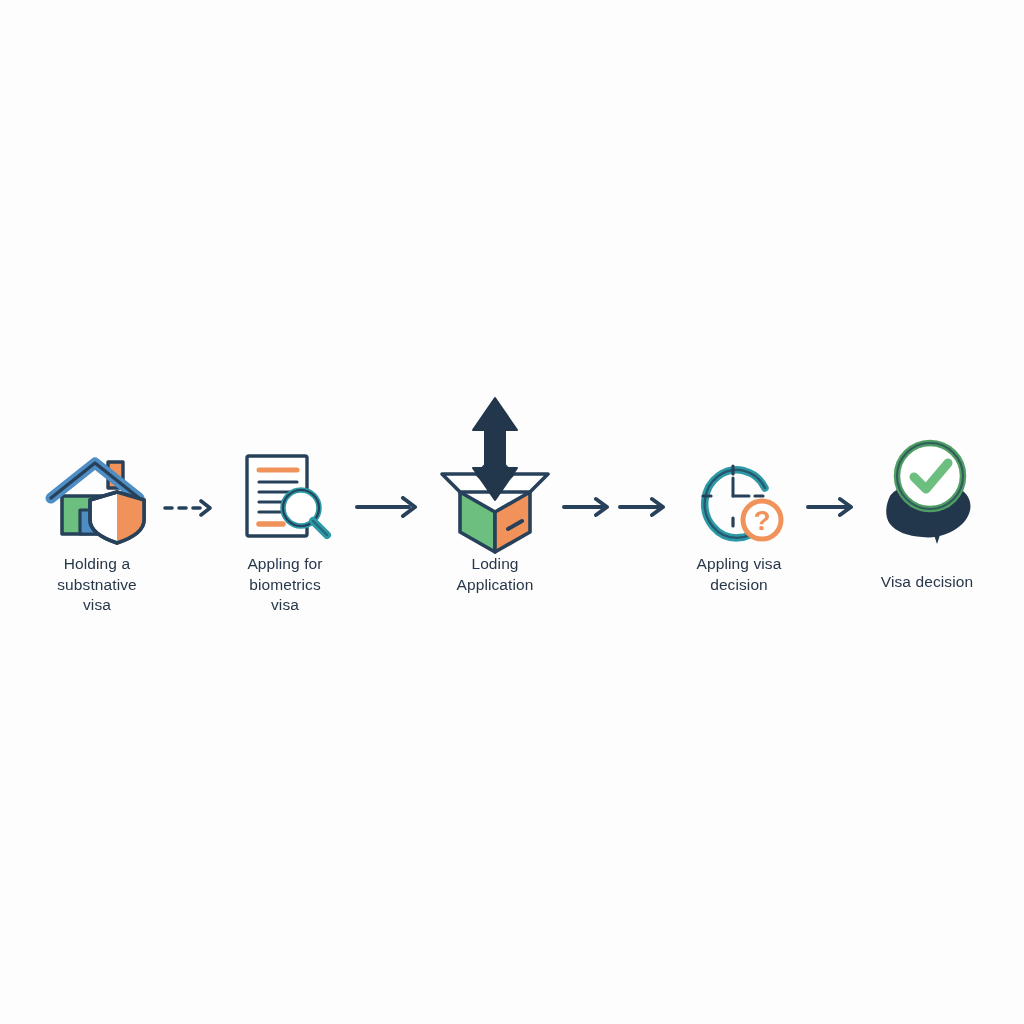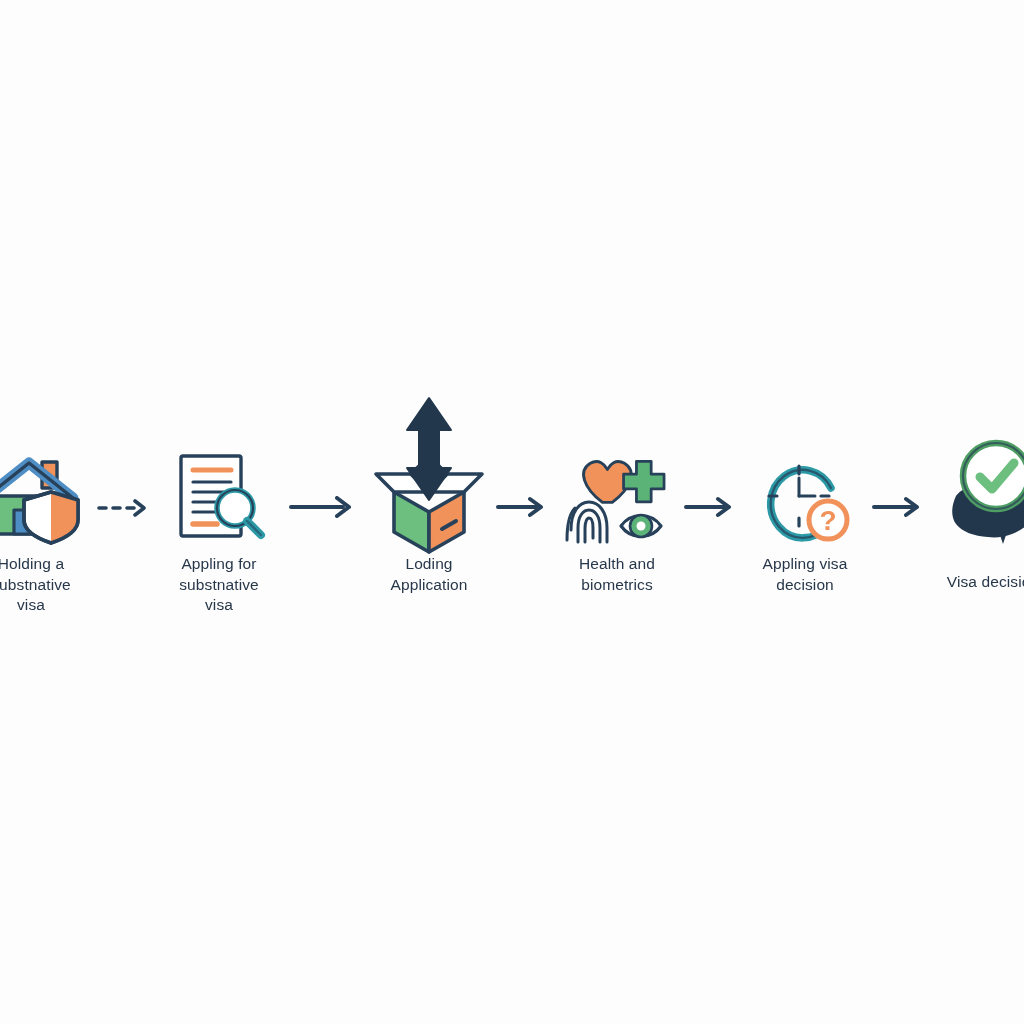--- a/index.html
+++ b/index.html
@@ -136,21 +136,21 @@
 
           <line x1="24" y1="74" x2="48" y2="74" stroke="#f0925a" stroke-width="5.5" stroke-linecap="round"></line>
 
           <circle cx="66" cy="58" r="18" fill="#ffffff" stroke="#2b9aa6" stroke-width="5.5"></circle>
           <circle cx="66" cy="58" r="18" fill="none" stroke="#27415a" stroke-width="2.2"></circle>
           <line x1="78" y1="71" x2="92" y2="85" stroke="#2b9aa6" stroke-width="8" stroke-linecap="round"></line>
           <line x1="78" y1="71" x2="92" y2="85" stroke="#27415a" stroke-width="2.4" stroke-linecap="round" opacity="0.55"></line>
         </svg>
       </div>
       <div class="step-label">Appling for
-substnative
+biometrics
 visa</div>
     </div>
 
     <div class="connector wide">
       <svg width="70" height="22" viewBox="0 0 70 22" aria-hidden="true">
         <line x1="2" y1="11" x2="54" y2="11" stroke="#27415a" stroke-width="4" stroke-linecap="round"></line>
         <polyline points="48,2 60,11 48,20" fill="none" stroke="#27415a" stroke-width="4" stroke-linecap="round" stroke-linejoin="round"></polyline>
       </svg>
     </div>
 
@@ -176,43 +176,20 @@
 Application</div>
     </div>
 
     <div class="connector narrow">
       <svg width="54" height="22" viewBox="0 0 54 22" aria-hidden="true">
         <line x1="2" y1="11" x2="40" y2="11" stroke="#27415a" stroke-width="4" stroke-linecap="round"></line>
         <polyline points="34,3 45,11 34,19" fill="none" stroke="#27415a" stroke-width="4" stroke-linecap="round" stroke-linejoin="round"></polyline>
       </svg>
     </div>
 
-    <div class="step s4">
-      <div class="step-icon">
-        <svg width="104" height="92" viewBox="0 0 104 92" aria-hidden="true">
-
-          <path d="M34 38 C18 26 14 12 24 6 C31 2 36 7 38 11 C40 7 45 2 52 6 C62 12 58 26 42 38 Z" transform="translate(-4,2) scale(1.22)" fill="#f0925a" stroke="#27415a" stroke-width="2.4" stroke-linejoin="round"></path>
-
-          <path d="M74 6 L90 6 L90 20 L104 20 L104 36 L90 36 L90 50 L74 50 L74 36 L60 36 L60 20 L74 20 Z" transform="translate(-4,0) scale(0.92) translate(8,2)" fill="#5cb377" stroke="#27415a" stroke-width="3" stroke-linejoin="round"></path>
-
-          <g fill="none" stroke="#27415a" stroke-width="3" stroke-linecap="round">
-            <path d="M6 76 C6 58 14 48 24 48 C34 48 42 58 42 74 L42 88"></path>
-            <path d="M13 88 L13 74 C13 62 18 56 24 56 C30 56 35 62 35 74 L35 88"></path>
-            <path d="M20 88 L20 74 C20 68 22 64 24 64 C27 64 28 68 28 74 L28 84"></path>
-            <path d="M2 86 C2 70 4 60 10 54"></path>
-          </g>
-
-          <path d="M56 72 C66 58 86 58 96 72 C86 86 66 86 56 72 Z" fill="#ffffff" stroke="#27415a" stroke-width="3.2" stroke-linejoin="round"></path>
-          <circle cx="76" cy="72" r="11" fill="#5cb377" stroke="#27415a" stroke-width="2.6"></circle>
-          <circle cx="76" cy="72" r="4.5" fill="#ffffff"></circle>
-        </svg>
-      </div>
-      <div class="step-label">Health and
-biometrics</div>
-    </div>
 
     <div class="connector narrow">
       <svg width="54" height="22" viewBox="0 0 54 22" aria-hidden="true">
         <line x1="2" y1="11" x2="40" y2="11" stroke="#27415a" stroke-width="4" stroke-linecap="round"></line>
         <polyline points="34,3 45,11 34,19" fill="none" stroke="#27415a" stroke-width="4" stroke-linecap="round" stroke-linejoin="round"></polyline>
       </svg>
     </div>
 
     <div class="step s5">
       <div class="step-icon">

